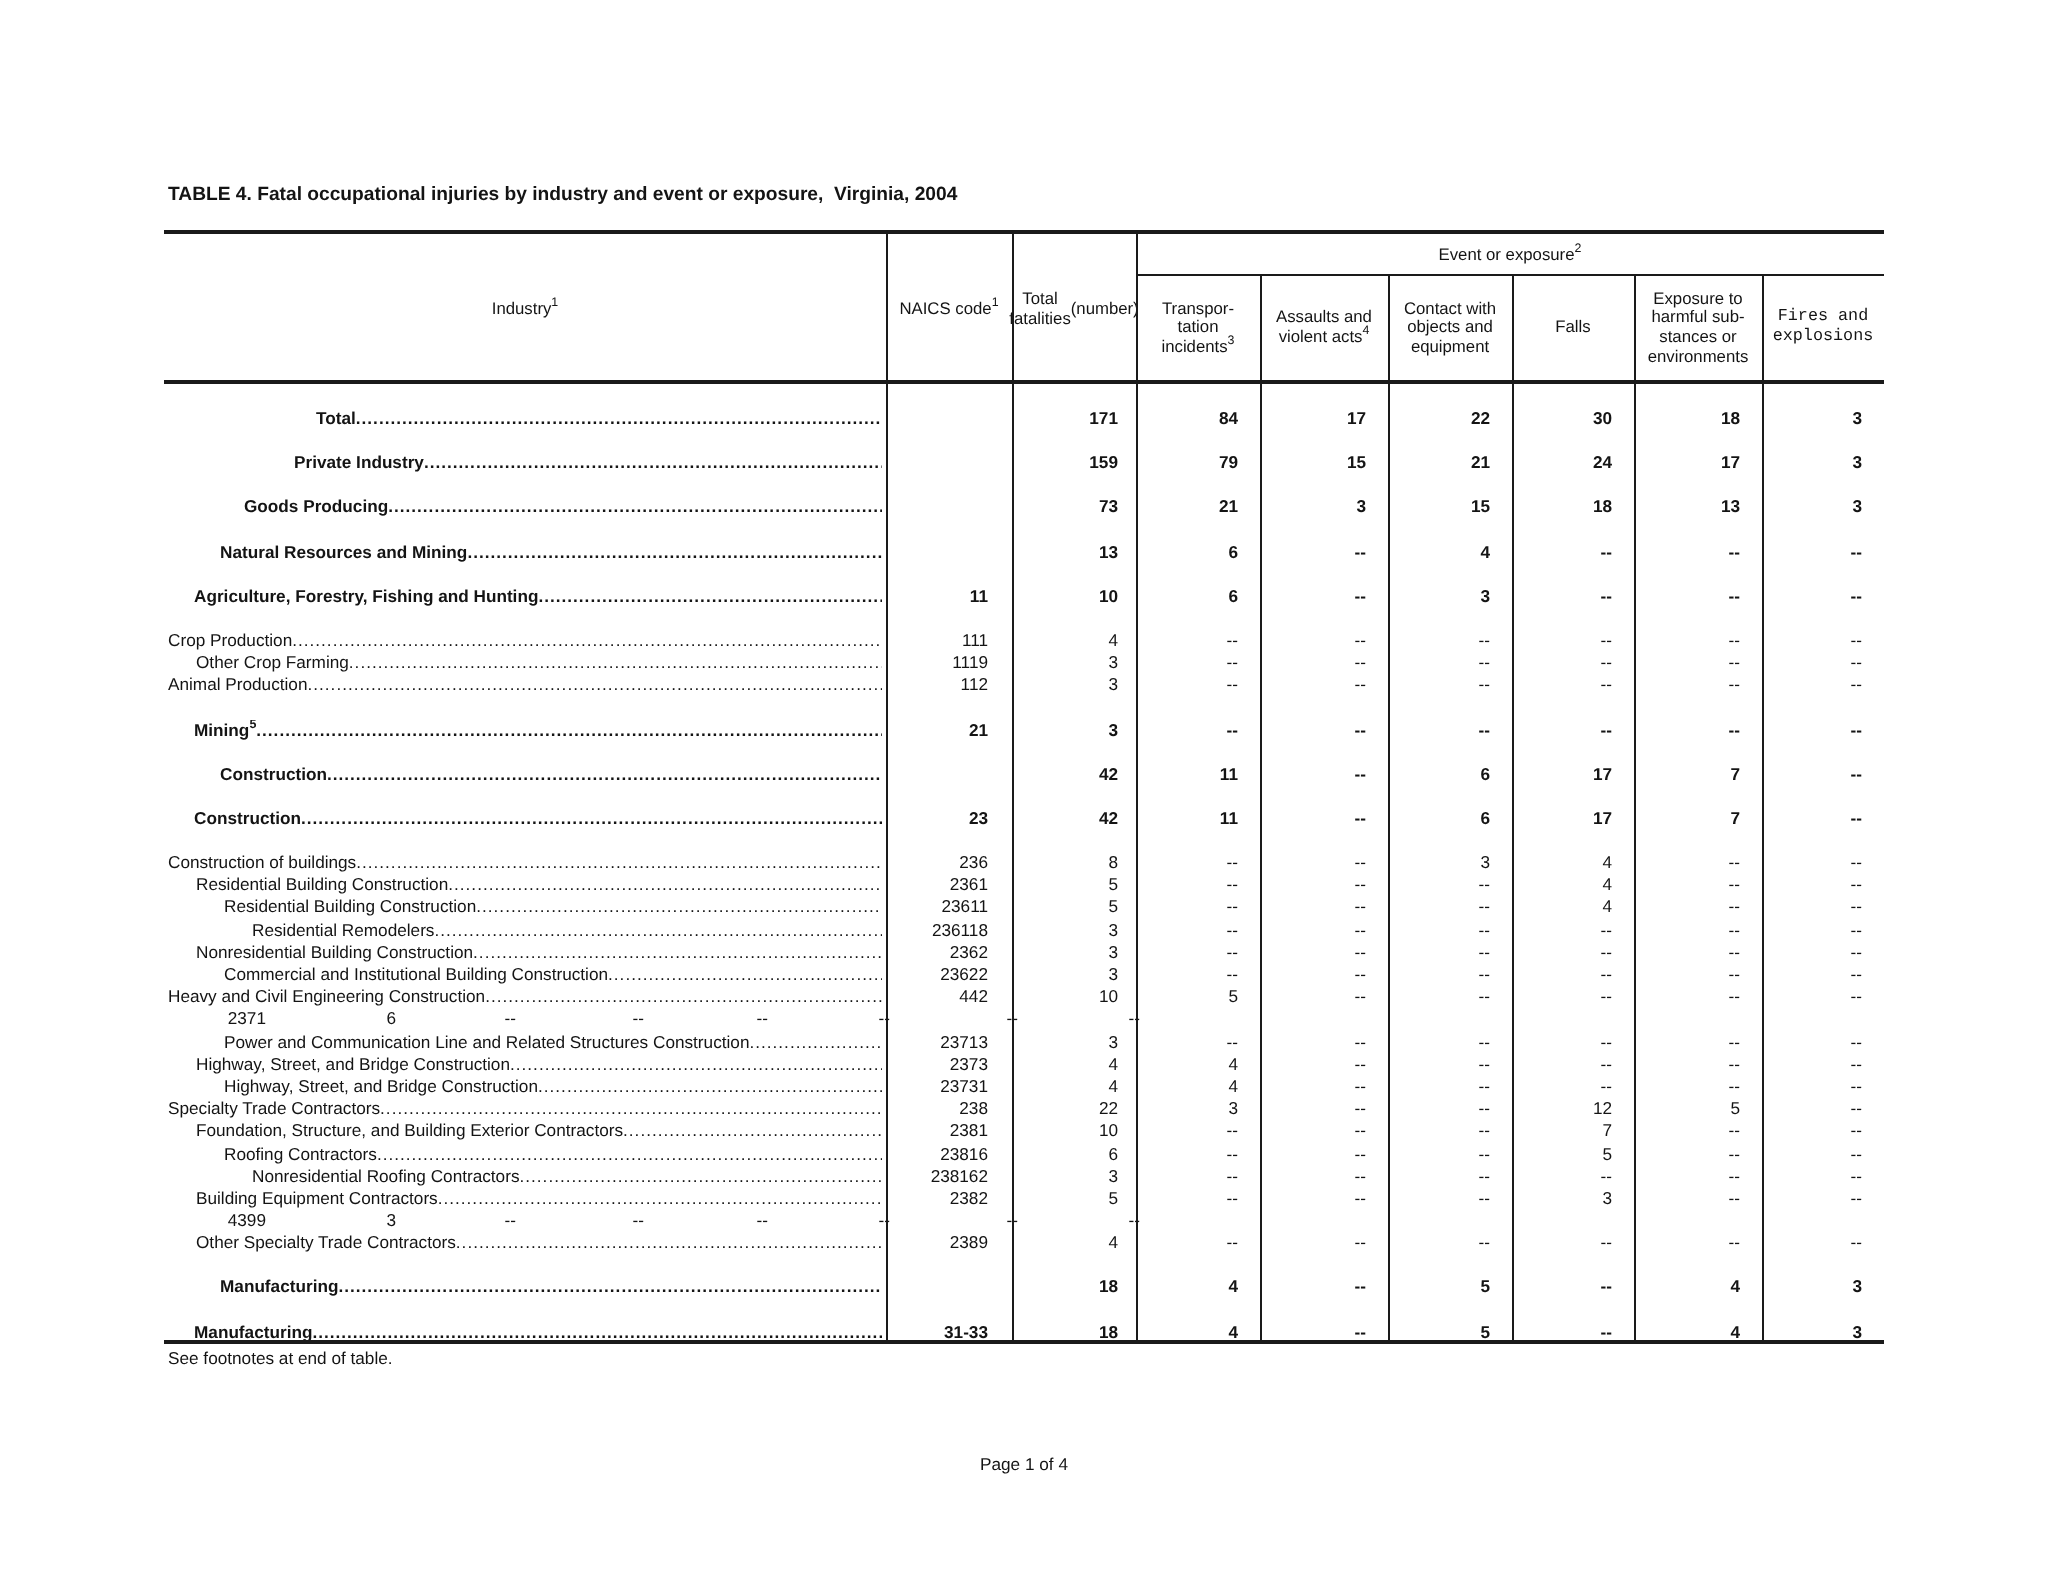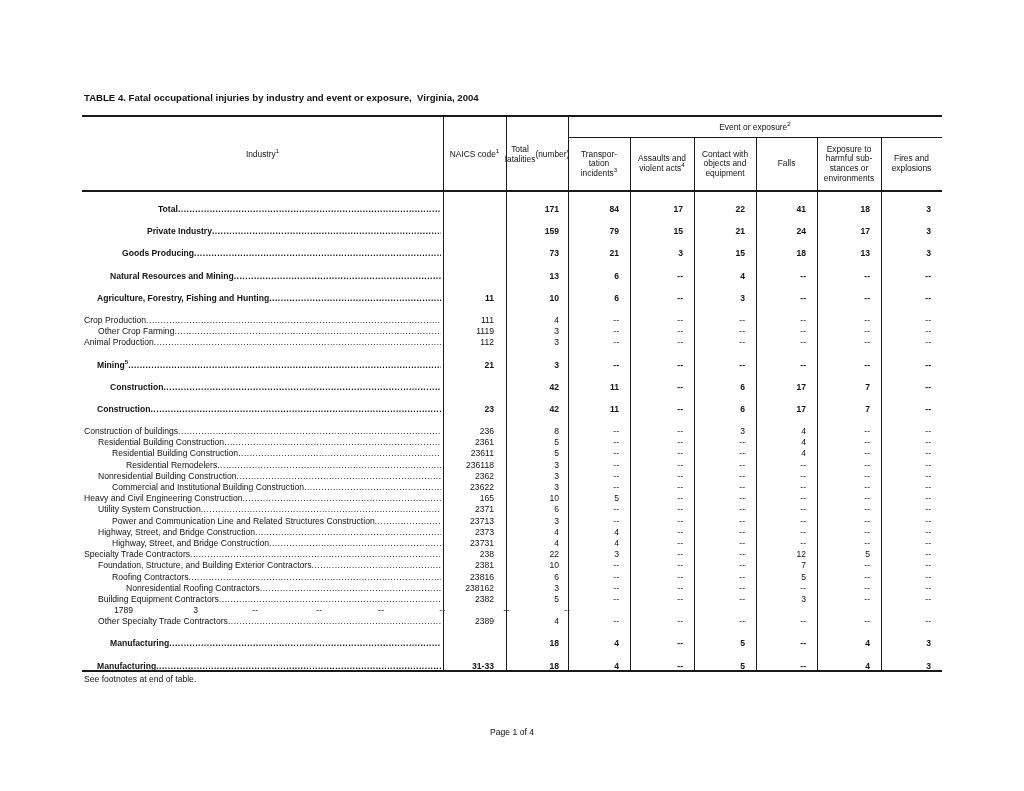--- a/index.html
+++ b/index.html
@@ -119,40 +119,40 @@
             </div>
             <div class="h-ev" style="width: 61px;">
               <div>Falls</div>
             </div>
             <div class="h-ev" style="width: 64px;">
               <div>Exposure to</div>
               <div>harmful sub-</div>
               <div>stances or</div>
               <div>environments</div>
             </div>
-            <div class="h-ev" style="width: 61px;">
+            <div class="h-ev" style="width: 61px; font-family: Liberation Mono, monospace;">
               <div>Fires and</div>
               <div>explosions</div>
             </div>
           </div>
       </div>
     </div>
 
     <div class="tbody" id="tbody">
         <div class="row lv-total bold sp">
           <div class="c-label">
             <span class="lbl">Total</span>
             <span class="leader"></span>
           </div>
           <div class="c-naics"></div>
           <div class="c-total">171</div>
           <div class="c-val" style="width: 62px;">84</div>
           <div class="c-val" style="width: 64px;">17</div>
           <div class="c-val" style="width: 62px;">22</div>
-          <div class="c-val" style="width: 61px;">41</div>
+          <div class="c-val" style="width: 61px;">30</div>
           <div class="c-val" style="width: 64px;">18</div>
           <div class="c-val" style="width: 61px;">3</div>
         </div>
         <div class="row lv-private bold sp">
           <div class="c-label">
             <span class="lbl">Private Industry</span>
             <span class="leader"></span>
           </div>
           <div class="c-naics"></div>
           <div class="c-total">159</div>
@@ -371,34 +371,30 @@
           <div class="c-val" style="width: 62px;">--</div>
           <div class="c-val" style="width: 61px;">--</div>
           <div class="c-val" style="width: 64px;">--</div>
           <div class="c-val" style="width: 61px;">--</div>
         </div>
         <div class="row lv-d3">
           <div class="c-label">
             <span class="lbl">Heavy and Civil Engineering Construction</span>
             <span class="leader"></span>
           </div>
-          <div class="c-naics">165</div>
+          <div class="c-naics">442</div>
           <div class="c-total">10</div>
           <div class="c-val" style="width: 62px;">5</div>
           <div class="c-val" style="width: 64px;">--</div>
           <div class="c-val" style="width: 62px;">--</div>
           <div class="c-val" style="width: 61px;">--</div>
           <div class="c-val" style="width: 64px;">--</div>
           <div class="c-val" style="width: 61px;">--</div>
         </div>
         <div class="row lv-d4">
-          <div class="c-label">
-            <span class="lbl">Utility System Construction</span>
-            <span class="leader"></span>
-          </div>
           <div class="c-naics">2371</div>
           <div class="c-total">6</div>
           <div class="c-val" style="width: 62px;">--</div>
           <div class="c-val" style="width: 64px;">--</div>
           <div class="c-val" style="width: 62px;">--</div>
           <div class="c-val" style="width: 61px;">--</div>
           <div class="c-val" style="width: 64px;">--</div>
           <div class="c-val" style="width: 61px;">--</div>
         </div>
         <div class="row lv-d5">
@@ -507,21 +503,21 @@
           <div class="c-naics">2382</div>
           <div class="c-total">5</div>
           <div class="c-val" style="width: 62px;">--</div>
           <div class="c-val" style="width: 64px;">--</div>
           <div class="c-val" style="width: 62px;">--</div>
           <div class="c-val" style="width: 61px;">3</div>
           <div class="c-val" style="width: 64px;">--</div>
           <div class="c-val" style="width: 61px;">--</div>
         </div>
         <div class="row lv-d4">
-          <div class="c-naics">1789</div>
+          <div class="c-naics">4399</div>
           <div class="c-total">3</div>
           <div class="c-val" style="width: 62px;">--</div>
           <div class="c-val" style="width: 64px;">--</div>
           <div class="c-val" style="width: 62px;">--</div>
           <div class="c-val" style="width: 61px;">--</div>
           <div class="c-val" style="width: 64px;">--</div>
           <div class="c-val" style="width: 61px;">--</div>
         </div>
         <div class="row lv-d4">
           <div class="c-label">

